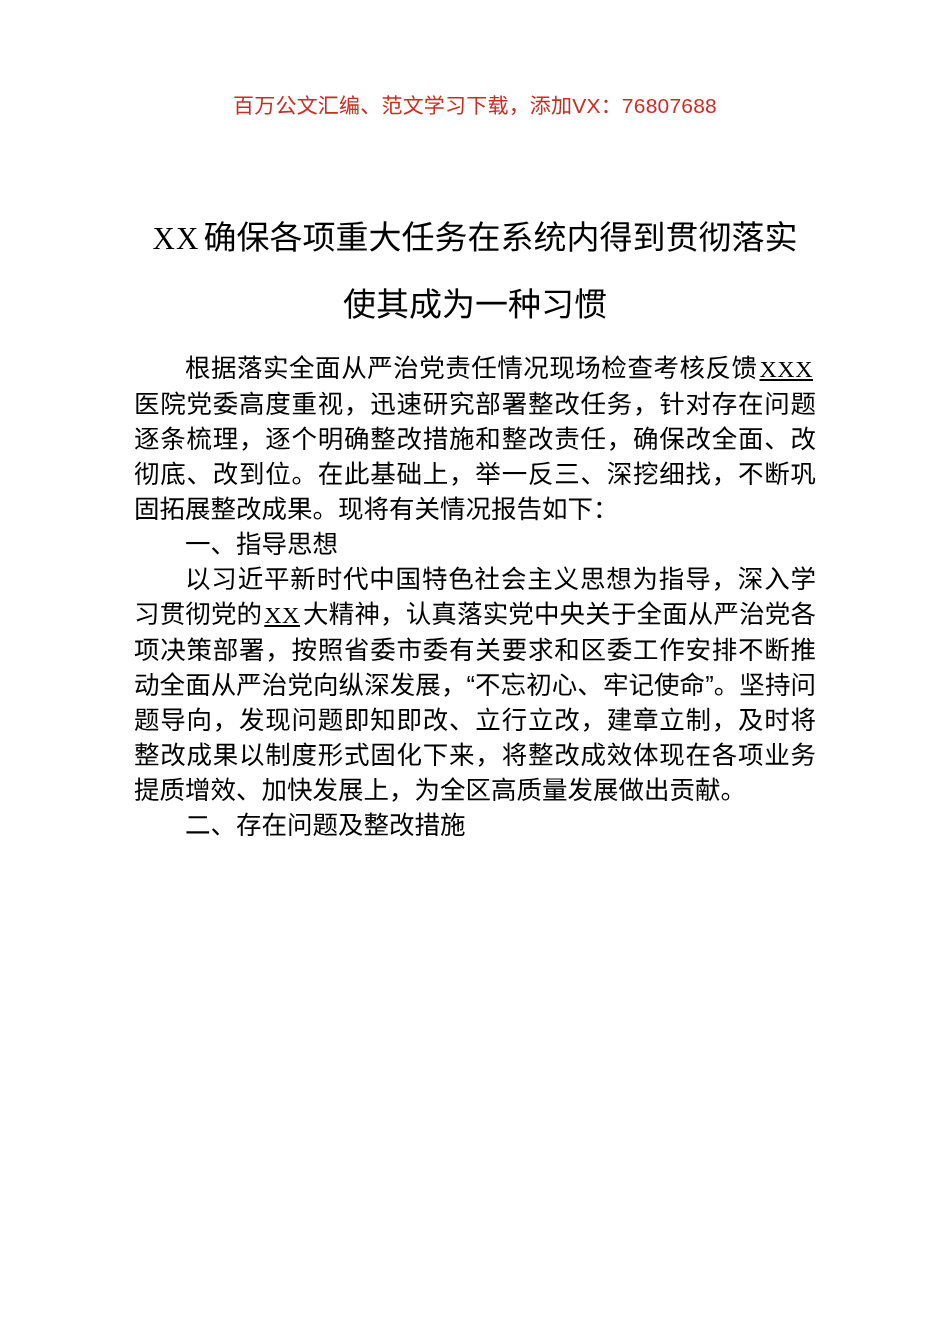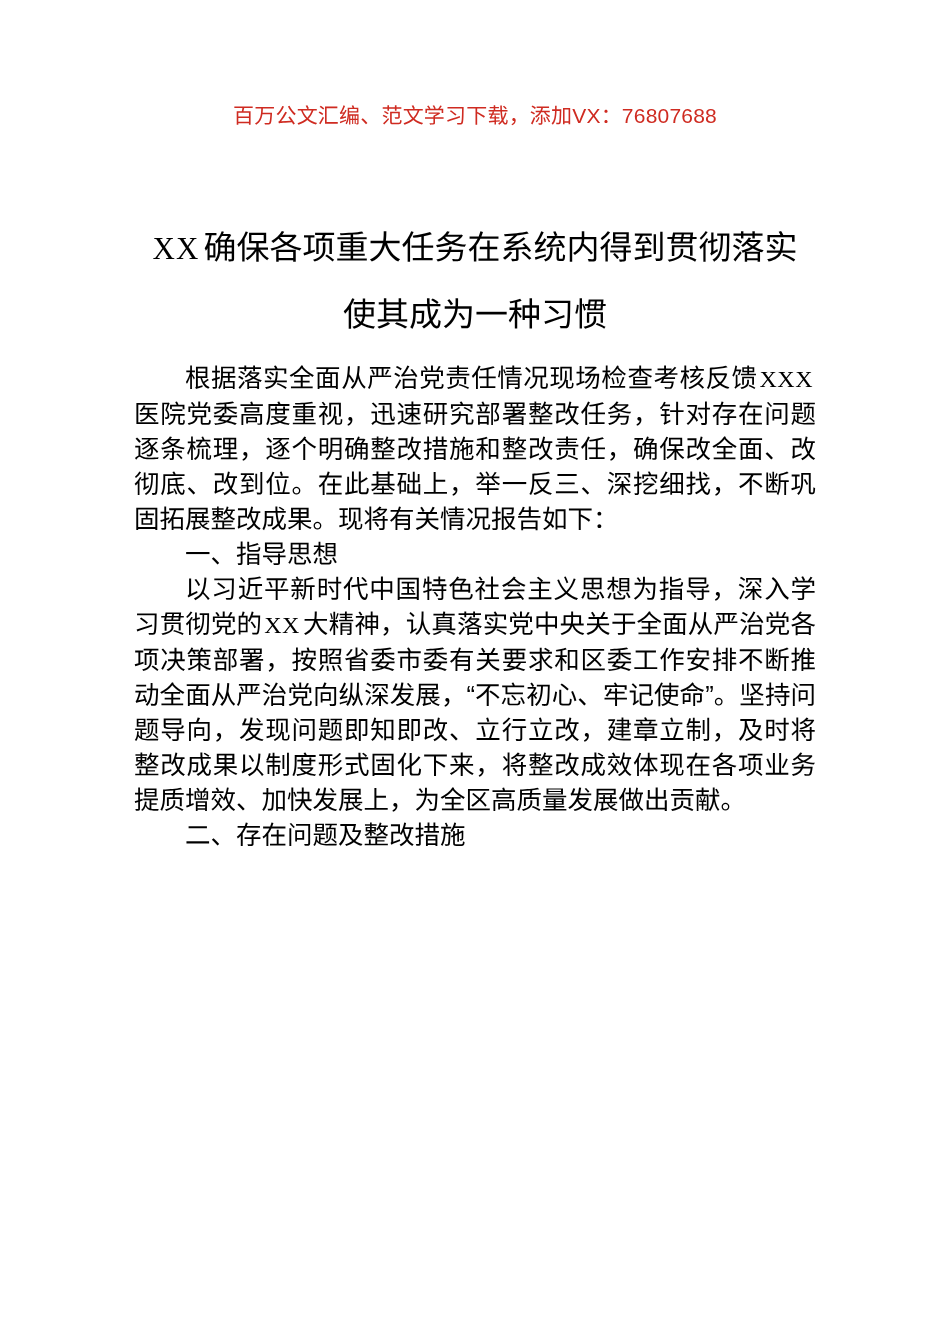--- a/index.html
+++ b/index.html
@@ -12,21 +12,21 @@
   body {
     font-family: "Liberation Sans", "DejaVu Sans", sans-serif;
     color: #000000;
     -webkit-font-smoothing: antialiased;
   }
 
   .page {
     position: relative;
     width: 950px;
     height: 1156px;
-    margin: 17px auto;
+    margin: 7px auto;
     background: #ffffff;
     overflow: hidden;
     box-sizing: border-box;
   }
 
   
   .promo-header {
     position: absolute;
     top: 84px;
     left: 0;
@@ -82,20 +82,21 @@
 
   p.indent {
     text-indent: 2em;
   }
 
   .latin-run {
     font-family: "Liberation Serif", "DejaVu Serif", serif;
     font-size: 24px;
     letter-spacing: 0.5px;
     padding: 0 3px 0 2px;
+    text-decoration: underline;
   }
 </style>
 </head>
 <body>
 
 <div class="page">
 
   <div class="promo-header">百万公文汇编、范文学习下载，添加VX：76807688</div>
 
   <h1 class="doc-title">

